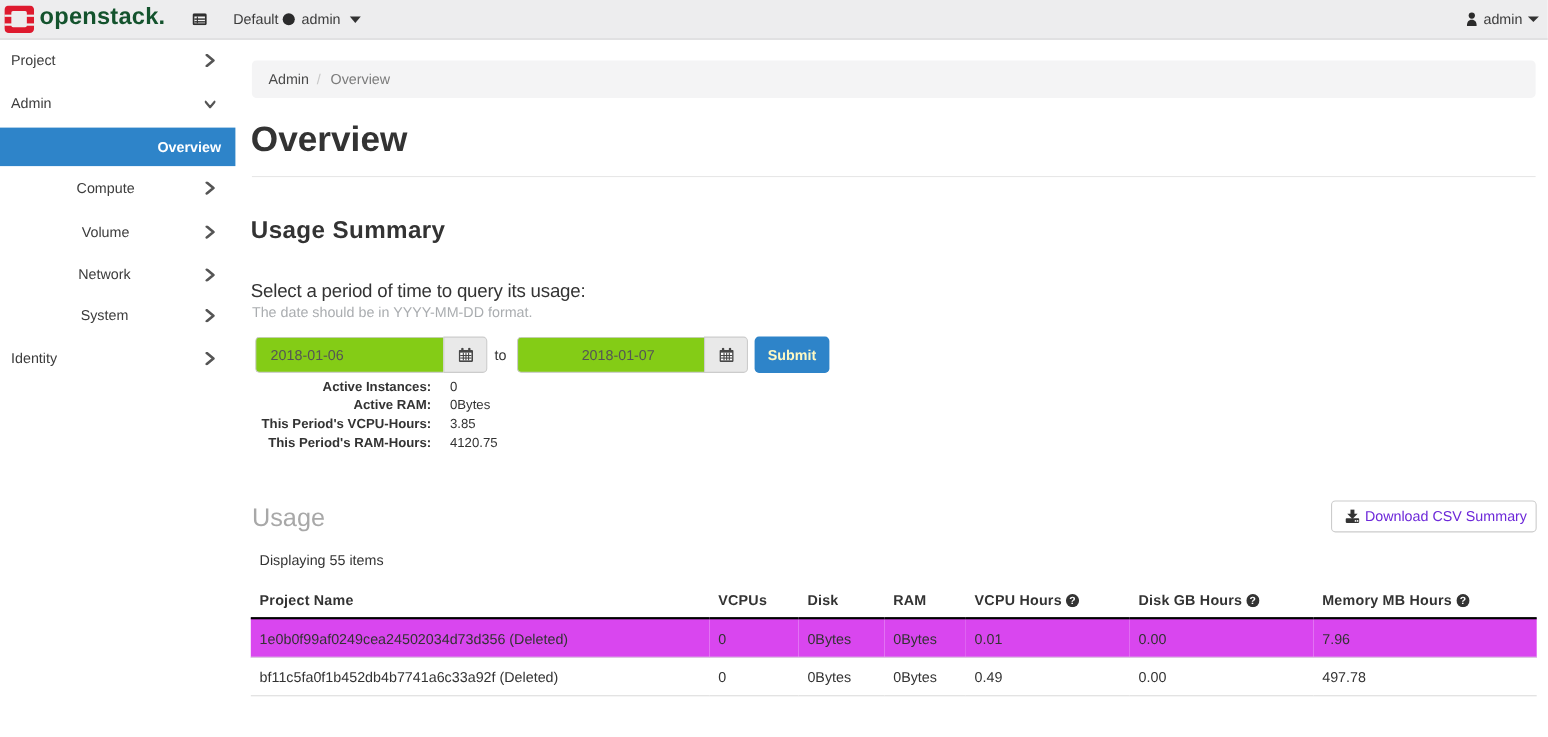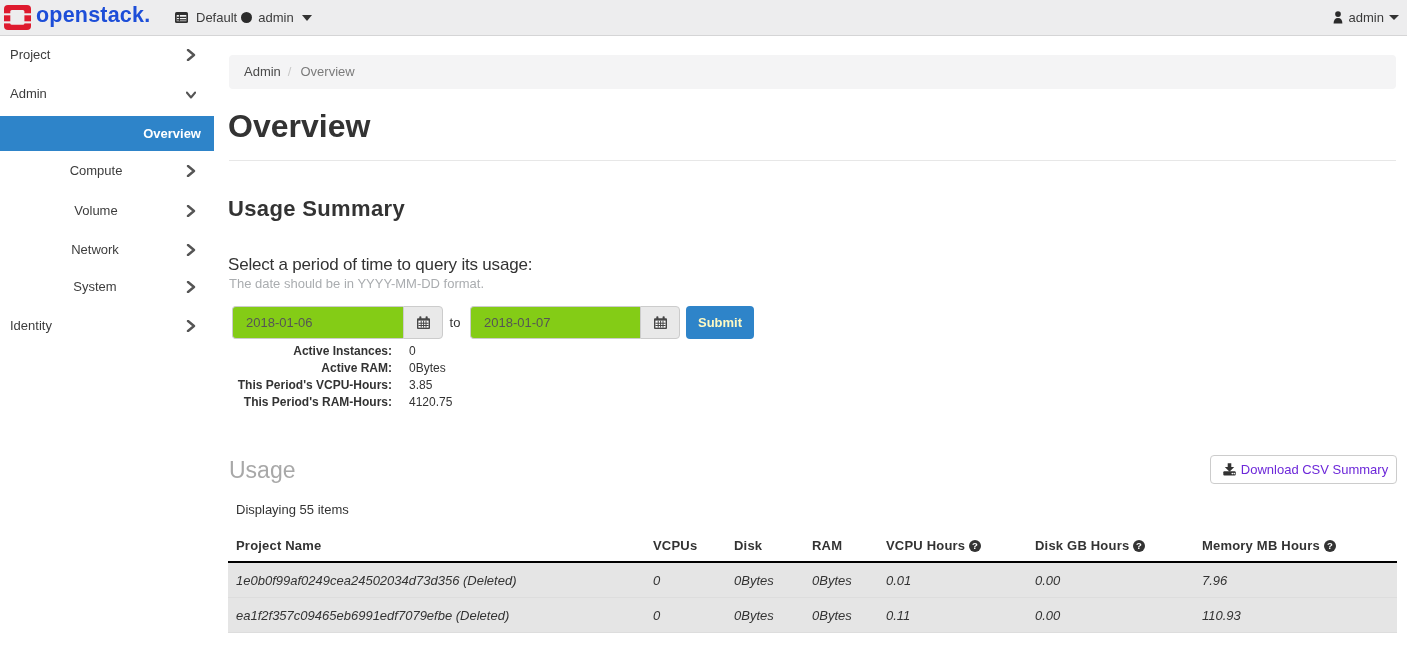--- a/index.html
+++ b/index.html
@@ -3,21 +3,21 @@
 <meta charset="utf-8">
 <style>
 * { margin:0; padding:0; box-sizing:content-box; }
 html,body { width:1407px; height:670px; overflow:hidden; background:#fff;
   font-family:"Liberation Sans", sans-serif; font-size:13px; color:#333; }
 .abs { position:absolute; }
 
 #topbar { position:absolute; top:0; left:0; width:1407px; height:35px;
   background:#ededee; border-bottom:1px solid #d5d5d6; }
 #wordmark { position:absolute; left:36px; top:3px; font-size:21.5px; line-height:24px; font-weight:bold;
-  color:#1d4ed8; letter-spacing:0.2px;text-align:center; }
+  color:#14532d; letter-spacing:0.2px;text-align:center; }
 #ctx { position:absolute; left:175px; top:0; height:35px; display:flex; align-items:center; color:#3b3b3b; }
 #usr { position:absolute; right:8px; top:0; height:35px; display:flex; align-items:center; color:#3b3b3b; }
 .caretdown { display:inline-block; width:0; height:0; border-left:5px solid transparent;
   border-right:5px solid transparent; border-top:5px solid #333; }
 .dot { display:inline-block; width:11px; height:11px; border-radius:50%; background:#2b2b2b; }
 
 .snav { position:absolute; left:0; width:214px; height:16px; line-height:16px; color:#3c3c3c; }
 .schev { position:absolute; left:186px; width:10px; height:12px; }
 #selbar { position:absolute; left:0; top:116px; height:35px; background:#2e84c9;
   color:#fff; font-weight:bold; text-align:right; line-height:35px; padding-right:13px; width:201px; }
@@ -44,42 +44,42 @@
 #dl .dd { margin-left:180px; }
 
 #usageh { position:absolute; left:229px; top:457px; font-size:23px; line-height:26px; color:#a8a8a8; }
 #csvbtn { position:absolute; left:1210px; top:455px; width:185px; height:27px; border:1px solid #ccc;
   border-radius:4px; background:#fff; display:flex; align-items:center; justify-content:center; color:#6d28d9; }
 #disp { position:absolute; left:236px; top:502px; line-height:16px; }
 
 #tbl { position:absolute; left:228px; top:537px; width:1169px; border-collapse:collapse; font-size:13px; color:#333; }
 #tbl th { text-align:left; font-weight:bold; padding:0 8px 7px 8px; line-height:17px; border-bottom:2px solid #000000; letter-spacing:0.2px; }
 #tbl td { padding:9px 8px 7px 8px; line-height:18px; border-bottom:1px solid #ddd; }
-#tbl tr.odd { background:#e5e5e5;font-style:italic; }
+#tbl tr.odd { background:#d946ef; }
 .qi { display:inline-block; vertical-align:-1.5px; margin-left:4px; }
 </style>
 </head>
 <body>
 <div id="topbar">
   <svg class="abs" style="left:4px;top:5px" width="27" height="25" viewBox="0 0 27 25">
     <rect x="0" y="0" width="27" height="25" rx="4" fill="#de1a2e"></rect>
     <rect x="6.3" y="5.1" width="14.1" height="14.6" rx="1.5" fill="#ededee"></rect>
     <rect x="-1" y="8.3" width="29" height="2" fill="#ededee"></rect>
     <rect x="-1" y="16.3" width="29" height="2.1" fill="#ededee"></rect>
   </svg>
   <div id="wordmark">openstack.</div>
   <div id="ctx">
     <svg width="13" height="11" viewBox="0 0 13 11">
         <rect x="0" y="0" width="13" height="11" rx="1.6" fill="#2f2f2f"></rect>
         <rect x="1.7" y="3" width="9.6" height="6.2" fill="#f3f3f3"></rect>
         <rect x="1.7" y="4.7" width="9.6" height="1.3" fill="#2f2f2f"></rect>
         <rect x="1.7" y="7.2" width="9.6" height="1.3" fill="#2f2f2f"></rect>
         <rect x="3.9" y="3" width="1" height="6.2" fill="#2f2f2f"></rect>
       </svg>
-    <span style="margin-left:8px">Default</span>
+    <span style="margin-left:24px">Default</span>
     <span class="dot" style="margin-left:4px"></span>
     <span style="margin-left:6px">admin</span>
     <span class="caretdown" style="margin-left:8px; border-left-width:5.5px; border-right-width:5.5px; border-top-width:6px"></span>
   </div>
   <div id="usr">
     <svg width="10" height="13" viewBox="0 0 10 13">
         <circle cx="5" cy="3.1" r="2.85" fill="#2b2b2b"></circle>
         <path d="M0.6,12.6 C0.6,8.9 2,7 5,7 C8,7 9.4,8.9 9.4,12.6 Z" fill="#2b2b2b"></path>
       </svg>
     <span style="margin-left:6px">admin</span>
@@ -133,21 +133,21 @@
       <g fill="#474747">
         <rect x="3.7" y="4.6" width="1" height="7"></rect>
         <rect x="6.1" y="4.6" width="1" height="7"></rect>
         <rect x="8.5" y="4.6" width="1" height="7"></rect>
         <rect x="1.4" y="6.7" width="10.2" height="1"></rect>
         <rect x="1.4" y="9" width="10.2" height="1"></rect>
       </g>
     </svg>
 </div>
 <div id="to">to</div>
-<div class="inp" style="left:470px; width:156px;">2018-01-07</div>
+<div class="inp" style="left:470px; width:156px;text-align:center;">2018-01-07</div>
 <div class="addon" style="left:640px;">
   <svg width="13" height="13" viewBox="0 0 13 13">
       <rect x="2.3" y="0.2" width="2.1" height="3.4" rx="0.9" fill="#474747"></rect>
       <rect x="8.6" y="0.2" width="2.1" height="3.4" rx="0.9" fill="#474747"></rect>
       <rect x="0" y="2.2" width="13" height="10.8" rx="1" fill="#474747"></rect>
       <rect x="1.4" y="4.6" width="10.2" height="7" fill="#fff"></rect>
       <g fill="#474747">
         <rect x="3.7" y="4.6" width="1" height="7"></rect>
         <rect x="6.1" y="4.6" width="1" height="7"></rect>
         <rect x="8.5" y="4.6" width="1" height="7"></rect>
@@ -219,23 +219,23 @@
   <tbody>
     <tr class="odd">
         <td>1e0b0f99af0249cea24502034d73d356 (Deleted)</td>
         <td>0</td>
         <td>0Bytes</td>
         <td>0Bytes</td>
         <td>0.01</td>
         <td>0.00</td>
         <td>7.96</td>
       </tr>
-    <tr class="odd">
-        <td>ea1f2f357c09465eb6991edf7079efbe (Deleted)</td>
+    <tr>
+        <td>bf11c5fa0f1b452db4b7741a6c33a92f (Deleted)</td>
         <td>0</td>
         <td>0Bytes</td>
         <td>0Bytes</td>
-        <td>0.11</td>
+        <td>0.49</td>
         <td>0.00</td>
-        <td>110.93</td>
+        <td>497.78</td>
       </tr>
   </tbody>
 </table>
 
 </body></html>

